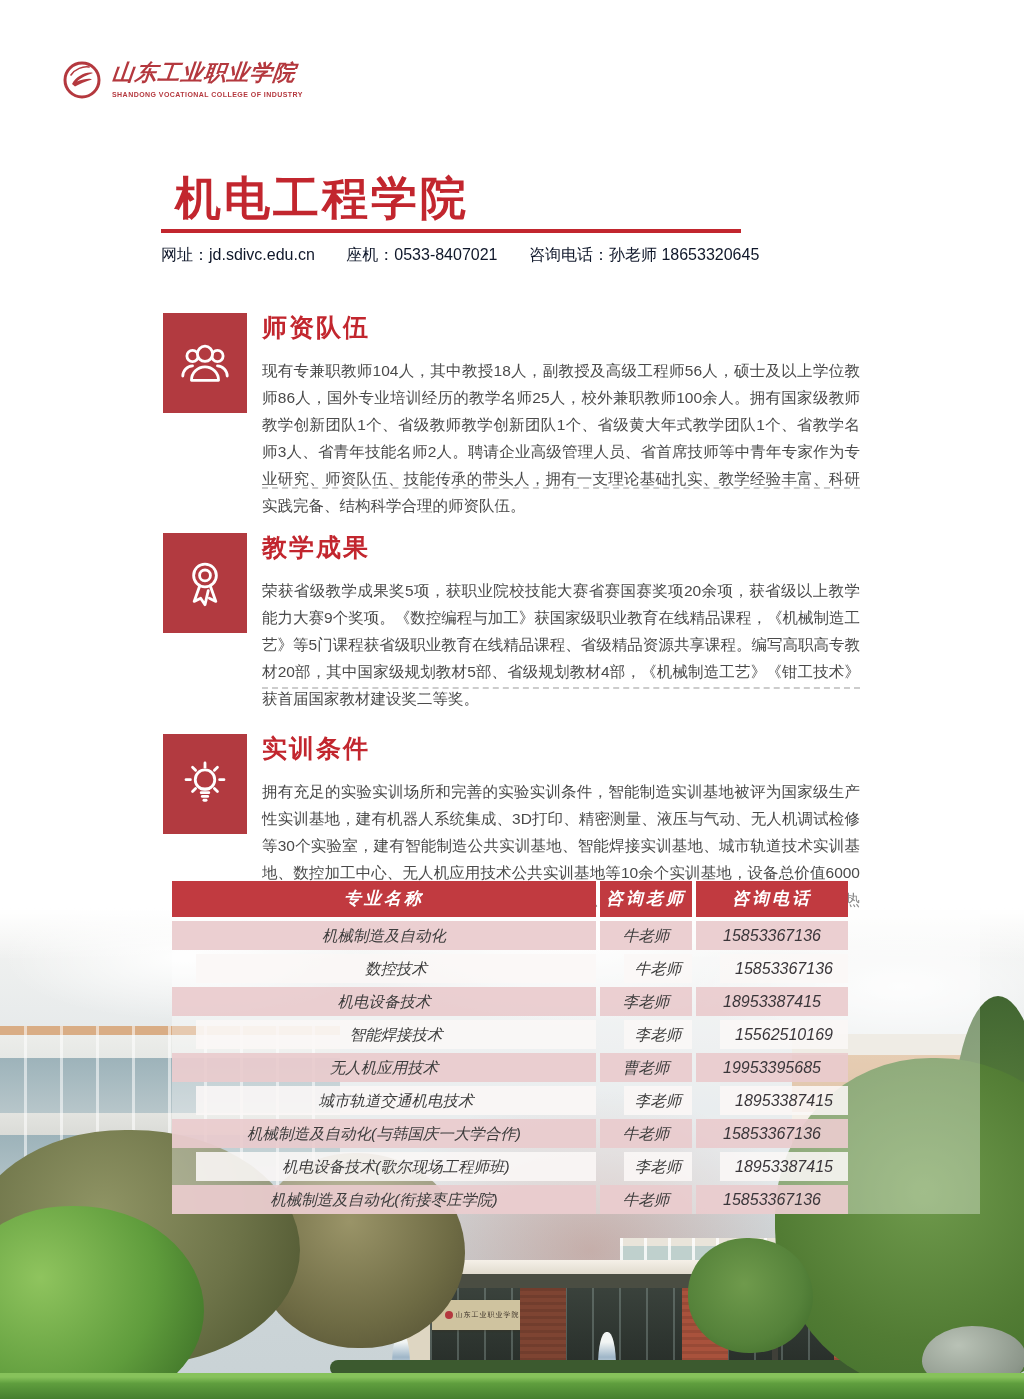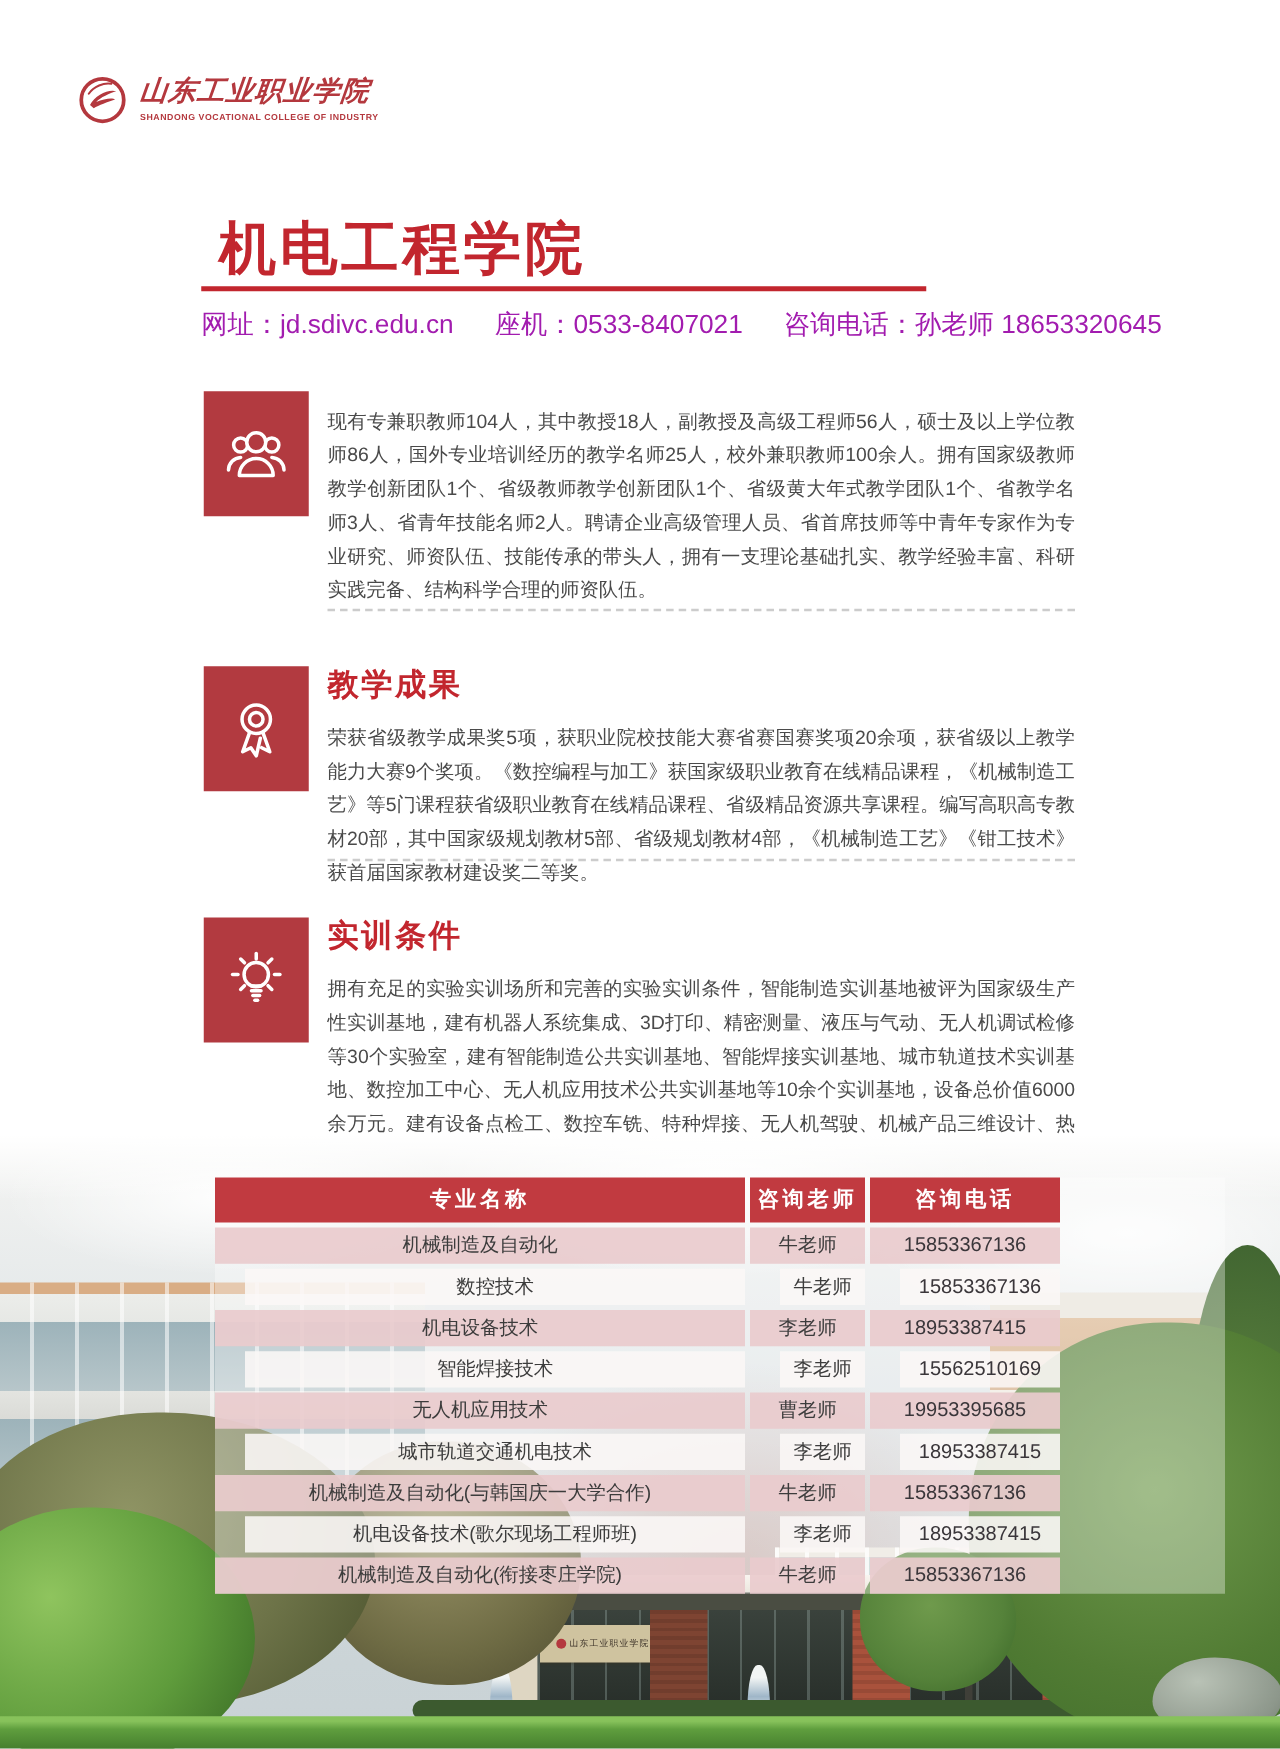--- a/index.html
+++ b/index.html
@@ -11,21 +11,21 @@
   .logo-mark{width:40px;height:40px;margin-top:2px;}
   .logo-text{margin-left:10px;}
   .logo-cn{font-family:"DejaVu Serif","Liberation Serif",serif;font-style:italic;font-weight:bold;
            font-size:22px;letter-spacing:1px;color:#b4383e;transform:skewX(-6deg);white-space:nowrap;}
   .logo-en{font-size:7px;font-weight:bold;letter-spacing:0.45px;color:#b4383e;margin-top:3px;white-space:nowrap;}
 
   
   .dept-title{position:absolute;left:159px;top:152px;margin:16px;font-size:46px;font-weight:900;
               letter-spacing:3px;color:#c2262e;}
   .title-rule{position:absolute;left:161px;top:229px;width:580px;height:4px;background:#c2262e;}
-  .contact-line{position:absolute;left:161px;top:245px;font-size:21px;color:#a21caf;white-space:nowrap;text-align:center;}
+  .contact-line{position:absolute;left:161px;top:245px;font-size:16px;color:#0f172a;white-space:nowrap;text-align:center;}
   .contact-line .c-seg{margin-right:27px;}
 
   
   .sec{position:absolute;left:163px;width:699px;}
   .sec-icon{position:absolute;left:0;top:2px;width:84px;height:100px;background:#b23a40;
             display:flex;align-items:center;justify-content:center;}
   .sec-icon svg{width:52px;height:52px;}
   .sec-text{position:absolute;left:99px;top:0;width:598px;}
   .sec-title{margin:0;font-size:25px;font-weight:bold;color:#c2262e;letter-spacing:2px;}
   .sec-body{margin:13px 0 0 0;font-size:15.5px;line-height:27px;color:#4a4a4a;text-align:justify;}
@@ -93,21 +93,21 @@
   .tree-right-small{left:688px;top:330px;width:125px;height:115px;
       background:radial-gradient(circle at 45% 40%, #6f9a4c, #55823a 60%, #3f6b2a 90%);}
   .tree-poplar{left:952px;top:88px;width:92px;height:335px;border-radius:50%/42%;
       background:radial-gradient(circle at 45% 35%, #567c3c, #3f6330 60%, #2f4f24 90%);}
   .rock{left:922px;top:418px;width:104px;height:64px;border-radius:48% 52% 45% 55%/55% 48% 52% 45%;
       background:radial-gradient(ellipse at 35% 30%, #b9c2b6, #8d978b 70%, #6f7a6e);}
   .grass{left:0;top:465px;width:1024px;height:26px;
       background:linear-gradient(180deg,#87c25b 0 4px,#5f9e3e 40%,#467f2e 100%);}
 
   
-  .major-table{position:absolute;left:172px;top:942px;width:808px;background:rgba(255,255,255,0.35);}
+  .major-table{position:absolute;left:172px;top:881px;width:808px;background:rgba(255,255,255,0.35);font-style:italic;}
   .trow{display:grid;grid-template-columns:424px 92px 152px;column-gap:4px;}
   .thead{height:36px;}
   .thead .tcell{background:#c13a40;color:#ffffff;font-weight:bold;font-size:17px;letter-spacing:3px;
       line-height:36px;text-align:center;}
   .tbody{display:flex;flex-direction:column;gap:4px;margin-top:4px;border-radius:23px;}
   .tbody .tcell{height:29px;line-height:29px;text-align:center;font-size:15.5px;color:#3c3c3c;overflow:hidden;white-space:nowrap;}
   .tbody .c-phone{font-size:16px;color:#3a363a;}
   .alt-pink .tcell{background:rgba(233,203,205,0.92);}
   .alt-light .tcell{background:rgba(250,247,246,0.88);margin-left:24px;}
 
@@ -145,20 +145,21 @@
       <svg viewBox="0 0 48 48" fill="none" stroke="#ffffff" stroke-width="2.6" stroke-linecap="round" stroke-linejoin="round">
         <circle cx="12.5" cy="17.5" r="5.2"></circle>
         <path d="M3.5,36 a9.5,9.5 0 0 1 9,-9.3"></path>
         <circle cx="35.5" cy="17.5" r="5.2"></circle>
         <path d="M44.5,36 a9.5,9.5 0 0 0 -9,-9.3"></path>
         <circle cx="24" cy="15.5" r="7" fill="#b23a40"></circle>
         <path d="M11.5,40 a12.5,12.5 0 0 1 25,0 z" fill="#b23a40"></path>
       </svg>
     </div>
     <div class="sec-text">
+      <h2 class="sec-title">师资队伍</h2>
       <p class="sec-body">现有专兼职教师104人，其中教授18人，副教授及高级工程师56人，硕士及以上学位教师86人，国外专业培训经历的教学名师25人，校外兼职教师100余人。拥有国家级教师教学创新团队1个、省级教师教学创新团队1个、省级黄大年式教学团队1个、省教学名师3人、省青年技能名师2人。聘请企业高级管理人员、省首席技师等中青年专家作为专业研究、师资队伍、技能传承的带头人，拥有一支理论基础扎实、教学经验丰富、科研实践完备、结构科学合理的师资队伍。</p>
     </div>
   </section>
   <div class="dash" id="dash1"></div>
 
   <section class="sec" id="sec-results">
     <div class="sec-icon">
       <svg viewBox="0 0 48 48" fill="none" stroke="#ffffff" stroke-width="2.6" stroke-linecap="round" stroke-linejoin="round">
         <path d="M19,27 L14,41 L20,38 L24,44 L27,31"></path>
         <path d="M29,27 L34,41 L28,38"></path>

